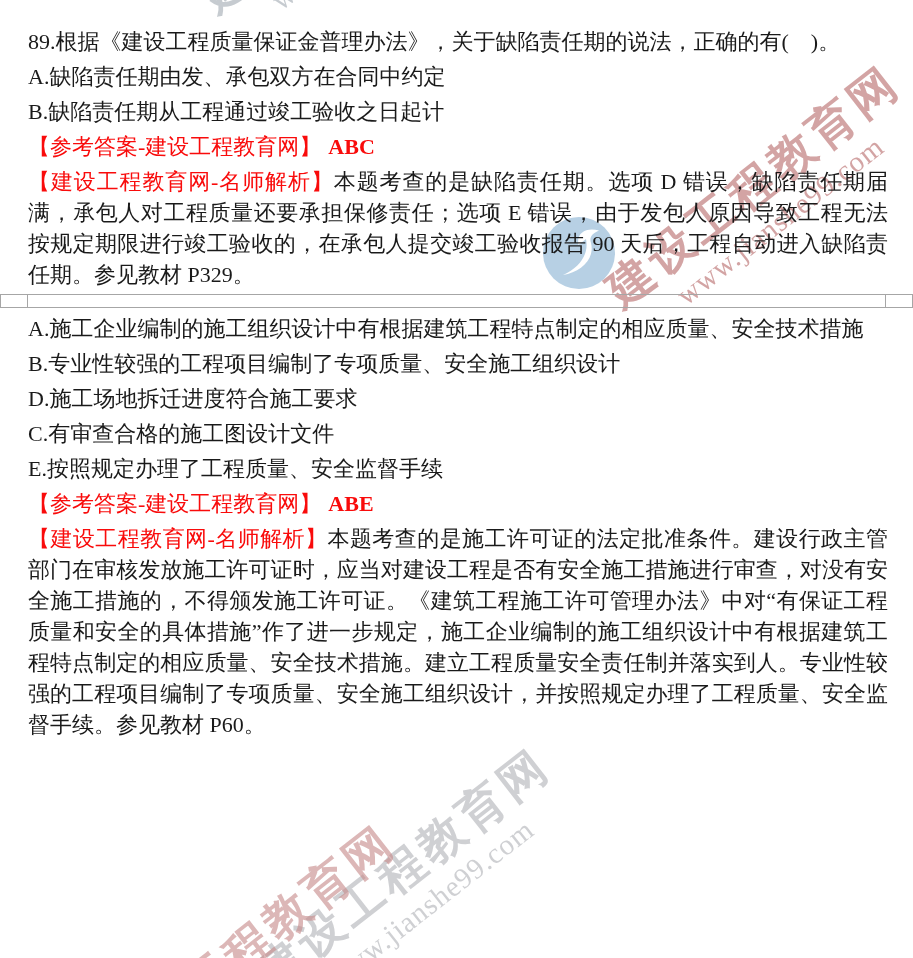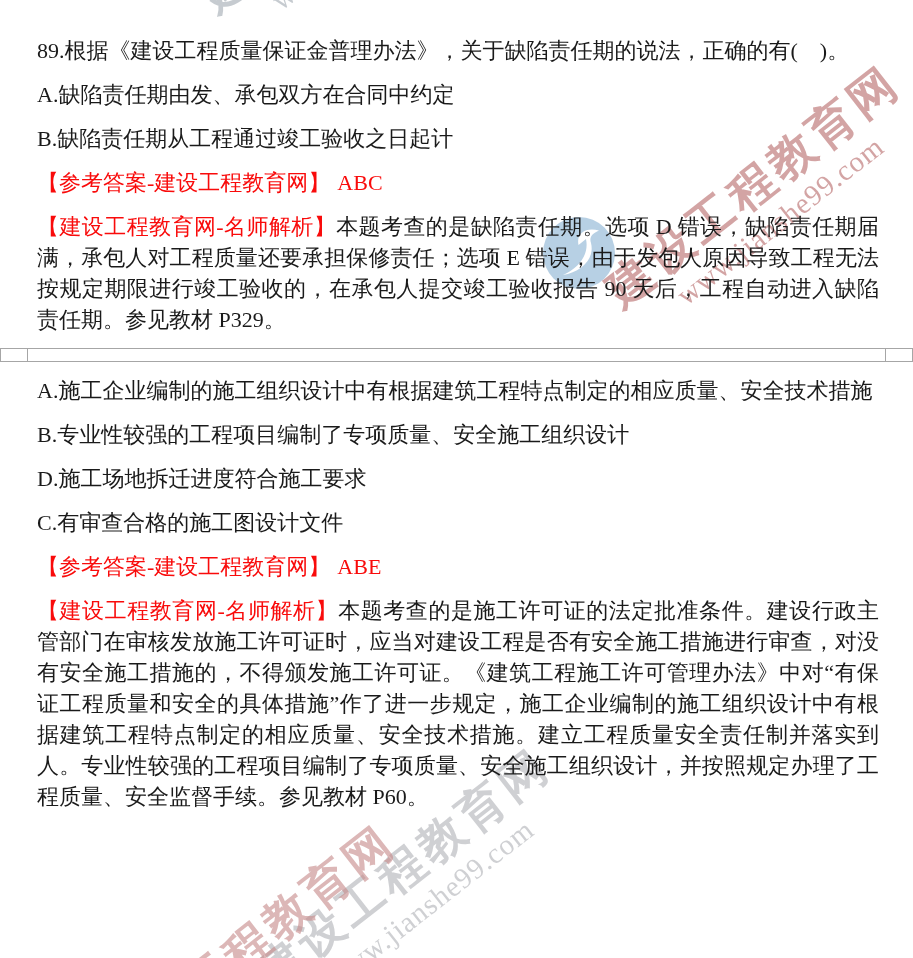--- a/index.html
+++ b/index.html
@@ -40,26 +40,26 @@
   }
 
   
   .content {
     position: relative;
     z-index: 2;
     padding: 22px 21px 0 24px;
     font-size: 22px;
     line-height: 31px;
   }
-  .content p { margin: 13px; text-align: justify; }
+  .content p { margin: 4px; text-align: justify; }
   .q-title { margin-bottom: 4px; }
   .q90-title { margin-top: 36px; }
   .red { color: #f90b0b; }
   .answer-line { margin-top: 9px; }
-  .answer-letters { padding-left: 7px; }
+  .answer-letters { padding-left: 7px; font-weight: bold; }
 
   
   .page-break {
     height: 12px;
     border-top: 1px solid #a6a6a6;
     border-bottom: 1px solid #a6a6a6;
     position: relative;
     margin: 4px -21px 5px -24px;
   }
   .pb-box {
@@ -120,19 +120,20 @@
 
     <div class="page-break">
       <div class="pb-box pb-left"></div>
       <div class="pb-box pb-right"></div>
     </div>
 
     <p>A.施工企业编制的施工组织设计中有根据建筑工程特点制定的相应质量、安全技术措施</p>
     <p>B.专业性较强的工程项目编制了专项质量、安全施工组织设计</p>
     <p>D.施工场地拆迁进度符合施工要求</p>
     <p>C.有审查合格的施工图设计文件</p>
+    <p>E.按照规定办理了工程质量、安全监督手续</p>
 
     <p class="red answer-line"><span>【参考答案-建设工程教育网】</span><span class="answer-letters">ABE</span></p>
 
     <p class="analysis"><span class="red">【建设工程教育网-名师解析】</span><span>本题考查的是施工许可证的法定批准条件。建设行政主管部门在审核发放施工许可证时，应当对建设工程是否有安全施工措施进行审查，对没有安全施工措施的，不得颁发施工许可证。《建筑工程施工许可管理办法》中对“有保证工程质量和安全的具体措施”作了进一步规定，施工企业编制的施工组织设计中有根据建筑工程特点制定的相应质量、安全技术措施。建立工程质量安全责任制并落实到人。专业性较强的工程项目编制了专项质量、安全施工组织设计，并按照规定办理了工程质量、安全监督手续。参见教材 P60。</span></p>
 
   </div>
 </div>
 
 </body></html>

